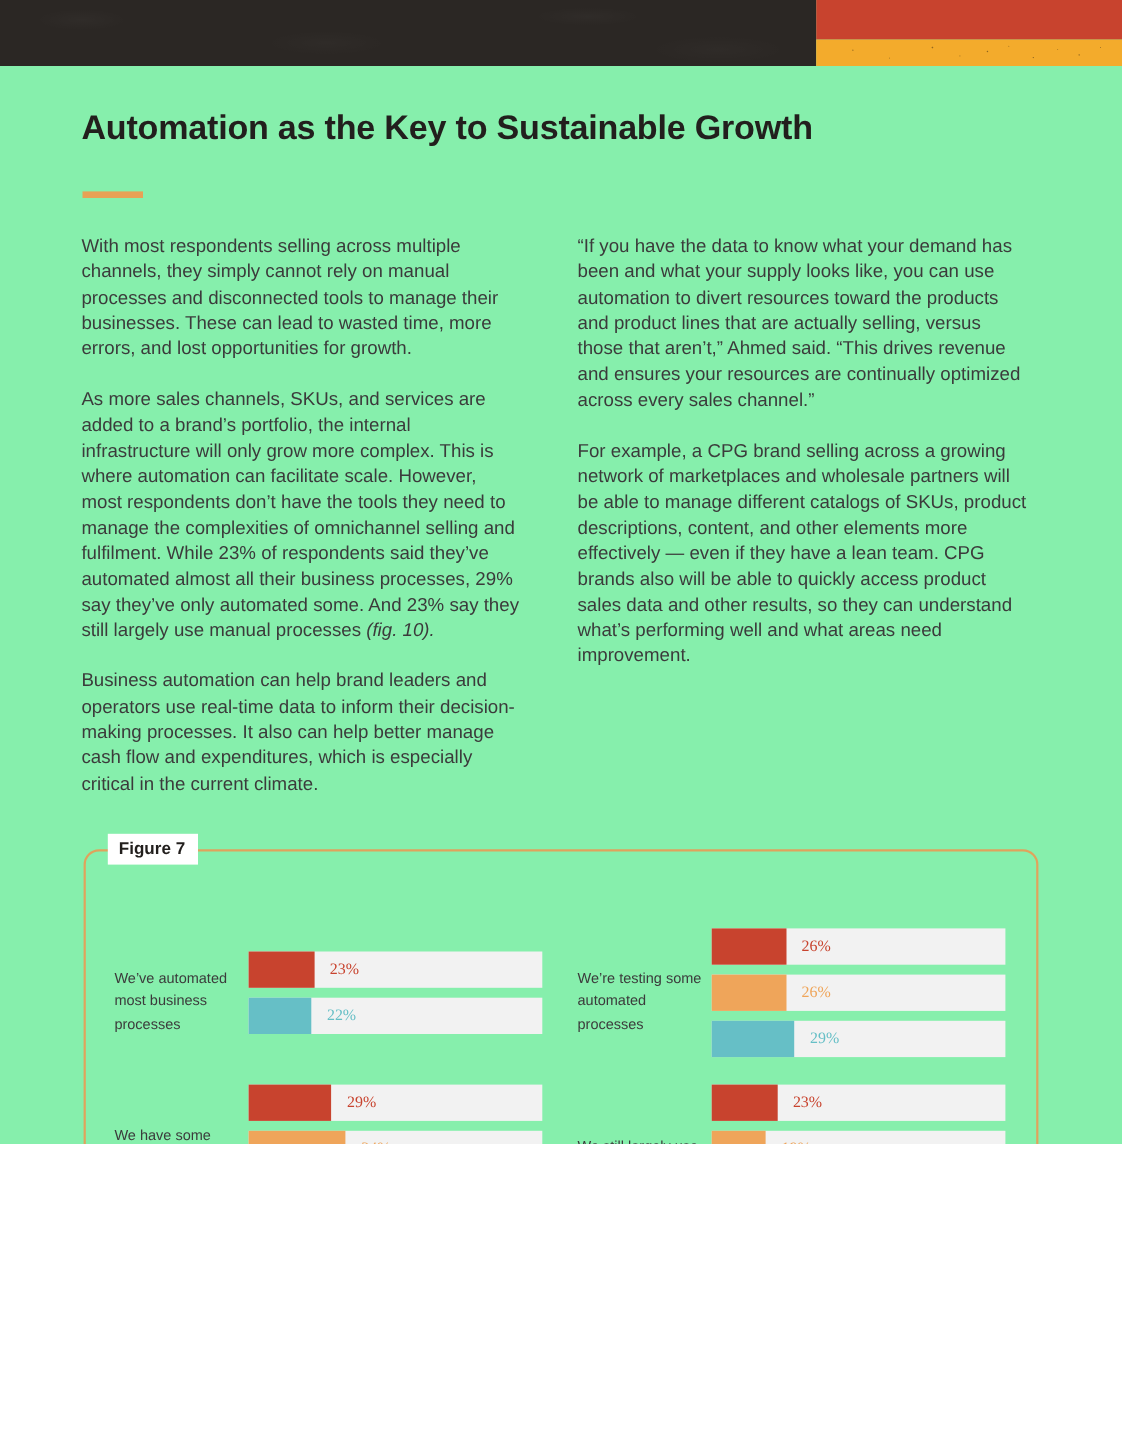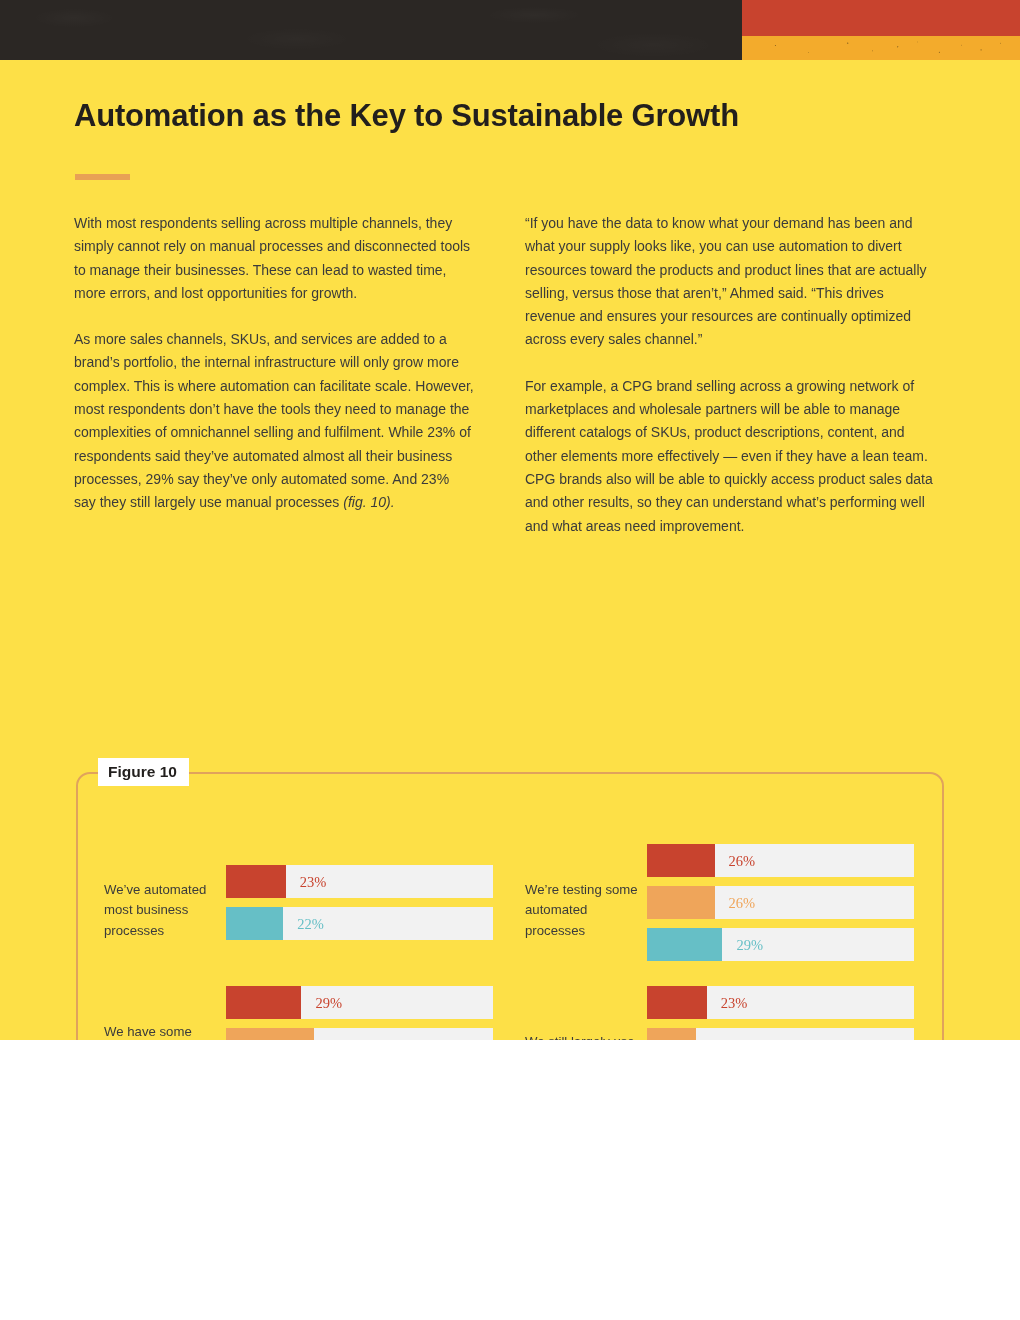--- a/index.html
+++ b/index.html
@@ -4,21 +4,21 @@
 <style>
   html, body {
     margin: 0;
     padding: 0;
     background: #ffffff;
   }
   .page {
     position: relative;
     width: 1020px;
     height: 1040px;
-    background: #fde047;
+    background: #86efac;
     overflow: hidden;
     font-family: "Liberation Sans", sans-serif;
   }
 
   
   .hdr-dark {
     position: absolute;
     left: 0; top: 0;
     width: 742px; height: 60px;
     background: #2b2724;
@@ -75,21 +75,21 @@
     position: absolute;
     left: 75px; top: 174px;
     width: 55px; height: 6px;
     background: #e8a155;
   }
 
   
   .col {
     position: absolute;
     top: 212px;
-    font-size: 14px;
+    font-size: 17px;
     line-height: 23.3px;
     color: #3b3b3b;
   }
   .col-left  { left: 74px;  width: 400px; }
   .col-right { left: 525px; width: 412px; }
   .col p { margin: 0 0 23px 0; }
   .col p:last-child { margin-bottom: 0; }
   .col em { font-style: italic; }
 
   
@@ -253,29 +253,30 @@
   <div class="hdr-dark"></div>
   <div class="hdr-red"></div>
   <div class="hdr-yellow"></div>
 
   <div class="title">Automation as the Key to Sustainable Growth</div>
   <div class="title-rule"></div>
 
   <div class="col col-left">
     <p>With most respondents selling across multiple channels, they simply cannot rely on manual processes and disconnected tools to manage their businesses. These can lead to wasted time, more errors, and lost opportunities for growth.</p>
     <p><span>As more sales channels, SKUs, and services are added to a brand’s portfolio, the internal infrastructure will only grow more complex. This is where automation can facilitate scale. However, most respondents don’t have the tools they need to manage the complexities of omnichannel selling and fulfilment. While 23% of respondents said they’ve automated almost all their business processes, 29% say they’ve only automated some. And 23% say they still largely use manual processes </span><em>(fig. 10).</em></p>
+    <p>Business automation can help brand leaders and operators use real-time data to inform their decision-making processes. It also can help better manage cash flow and expenditures, which is especially critical in the current climate.</p>
   </div>
 
   <div class="col col-right">
     <p>“If you have the data to know what your demand has been and what your supply looks like, you can use automation to divert resources toward the products and product lines that are actually selling, versus those that aren’t,” Ahmed said. “This drives revenue and ensures your resources are continually optimized across every sales channel.”</p>
     <p>For example, a CPG brand selling across a growing network of marketplaces and wholesale partners will be able to manage different catalogs of SKUs, product descriptions, content, and other elements more effectively — even if they have a lean team. CPG brands also will be able to quickly access product sales data and other results, so they can understand what’s performing well and what areas need improvement.</p>
   </div>
 
   <div class="figure-box"></div>
-  <div class="figure-label">Figure 10</div>
+  <div class="figure-label">Figure 7</div>
 
   <div class="chart-grid">
     <div class="chart-row">
       <div class="chart-cell">
         <div class="cat-label">We’ve automated most business processes</div>
         <div class="bars">
           <div class="bar-track">
               <div class="bar-fill" style="width: 59.8px; background: rgb(200, 67, 46);"></div>
               <div class="bar-value" style="left: 73.8px; color: rgb(200, 67, 46);">23%</div>
             </div>

